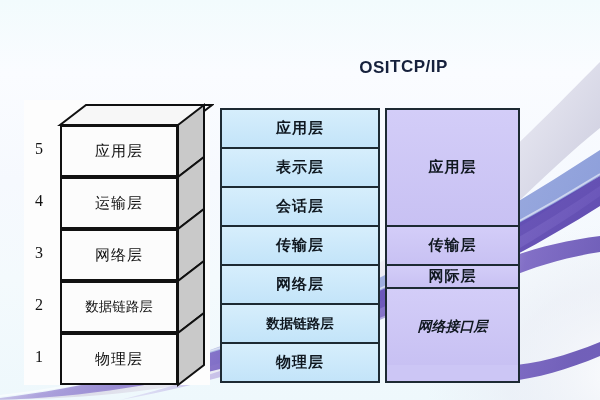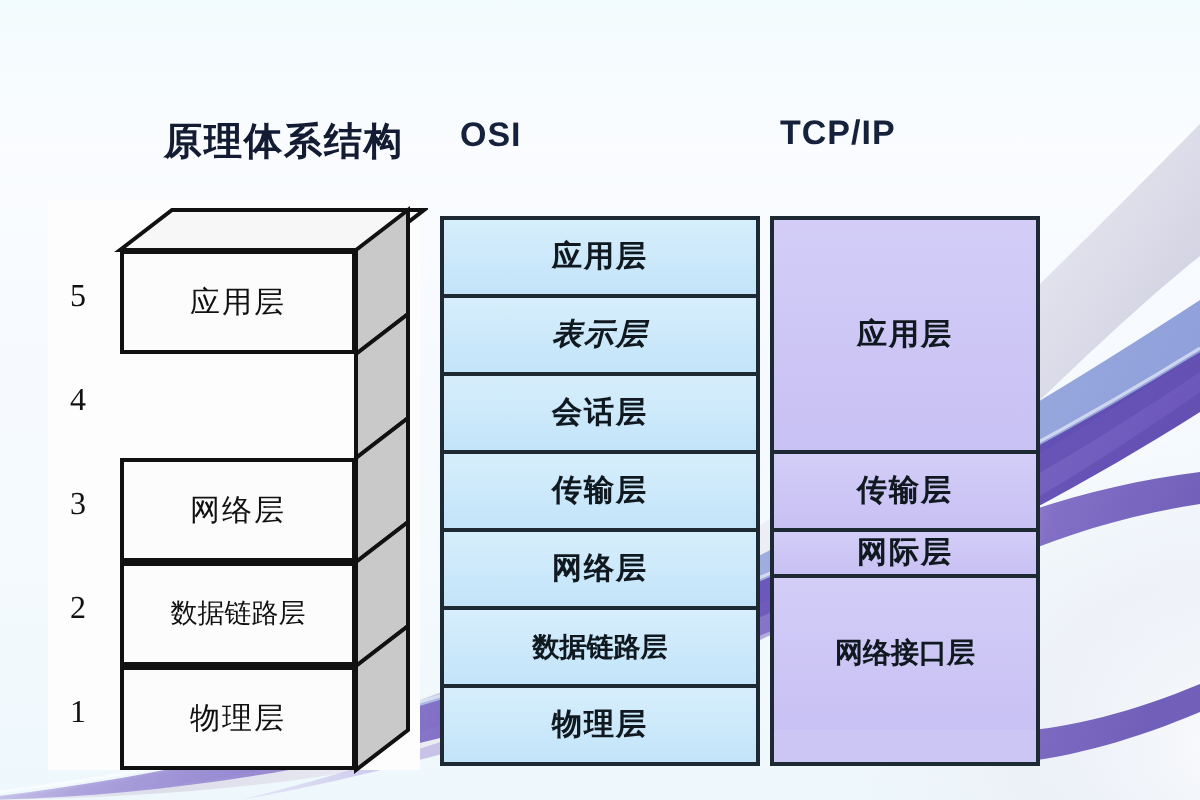--- a/index.html
+++ b/index.html
@@ -19,21 +19,21 @@
   
   .col-title{
     position:absolute;color:#13203a;font-weight:700;white-space:nowrap;
   }
   #title-left{
     left:52px;top:58px;width:180px;text-align:center;
     font-family:"Liberation Serif",serif;font-size:19px;letter-spacing:1px;
     color:#131c33;
   }
   #title-osi{
-    left:230px;top:58px;width:160px;text-align:left;
+    left:230px;top:58px;width:160px;text-align:right;
     font-size:17px;letter-spacing:.5px;color:#16213c;
   }
   #title-tcp{
     left:390px;top:57px;width:160px;text-align:left;
     font-size:17px;letter-spacing:.5px;color:#16213c;
   }
 
   
   #left-panel{
     position:absolute;left:24px;top:100px;width:186px;height:285px;
@@ -80,21 +80,21 @@
   #tcp-table{
     position:absolute;left:385px;top:108px;width:135px;height:275px;
     border:2px solid #1d2a33;box-sizing:border-box;background:#ccc6f5;
   }
   .tcp-row{
     position:relative;width:100%;box-sizing:border-box;
     background:linear-gradient(180deg,#d3cdf8 0%,#c8c1f3 100%);
     border-bottom:2px solid #1d2a33;
     display:flex;align-items:center;justify-content:center;
   }
-  .tcp-row:last-child{border-bottom:none;}
+  .tcp-row:last-child{border-bottom:none;font-style:italic;}
   .tcp-row span{
     font-family:"Liberation Serif",serif;font-size:15px;color:#101820;
     letter-spacing:1px;white-space:nowrap;font-weight:700;
   }
   .tcp-row span.tight{font-size:14px;letter-spacing:0;}
 </style>
 </head>
 <body>
 
 <div id="slide">
@@ -145,21 +145,20 @@
     <path d="M 120,400 C 300,368 470,288 600,196
              L 600,186 C 468,276 296,356 120,400 Z" fill="url(#gPurpleB)" opacity="0.75"></path>
 
     <path d="M 600,236 C 520,246 444,278 418,316 C 398,346 414,372 460,380
              C 500,387 548,378 600,356 L 600,342 C 552,362 508,370 476,364
              C 442,358 432,338 448,318 C 470,290 534,262 600,252 Z" fill="url(#gPurpleA)" opacity="0.9"></path>
 
     <path d="M -20,398 C 170,380 400,298 600,174" fill="none" stroke="#ffffff" stroke-opacity="0.55" stroke-width="1.6"></path>
   </svg>
 
-  <div class="col-title" id="title-left">原理体系结构</div>
 
   <div id="left-panel"></div>
 
   <div id="stack">
 
     <svg width="190" height="290" viewBox="0 0 190 290" style="position:absolute;left:0;top:0;">
 
       <polygon points="36,25 62,5 188,5 162,25" fill="#f7f7f7" stroke="#111" stroke-width="2"></polygon>
 
       <polygon points="154,25 180,5 180,57 154,77" fill="#c9c9c9" stroke="#111" stroke-width="2"></polygon>
@@ -171,38 +170,41 @@
 
     <div class="num" style="top:40px;">5</div>
     <div class="num" style="top:92px;">4</div>
     <div class="num" style="top:144px;">3</div>
     <div class="num" style="top:196px;">2</div>
     <div class="num" style="top:248px;">1</div>
 
     <div class="box-front" style="top:25px;height:52px;">
       <span>应用层</span>
     </div>
+    <div class="box-front" style="top:77px;height:52px;">
+      <span>运输层</span>
+    </div>
     <div class="box-front" style="top:129px;height:52px;">
       <span>网络层</span>
     </div>
     <div class="box-front" style="top:181px;height:52px;">
       <span class="tight">数据链路层</span>
     </div>
     <div class="box-front" style="top:233px;height:52px;">
       <span>物理层</span>
     </div>
   </div>
 
   <div class="col-title" id="title-osi">OSI</div>
 
   <div id="osi-table">
     <div class="osi-row" style="height:39px;">
       <span>应用层</span>
     </div>
-    <div class="osi-row" style="height:39px;font-style:italic;">
+    <div class="osi-row" style="height:39px;">
       <span>表示层</span>
     </div>
     <div class="osi-row" style="height:39px;">
       <span>会话层</span>
     </div>
     <div class="osi-row" style="height:39px;">
       <span>传输层</span>
     </div>
     <div class="osi-row" style="height:39px;">
       <span>网络层</span>

